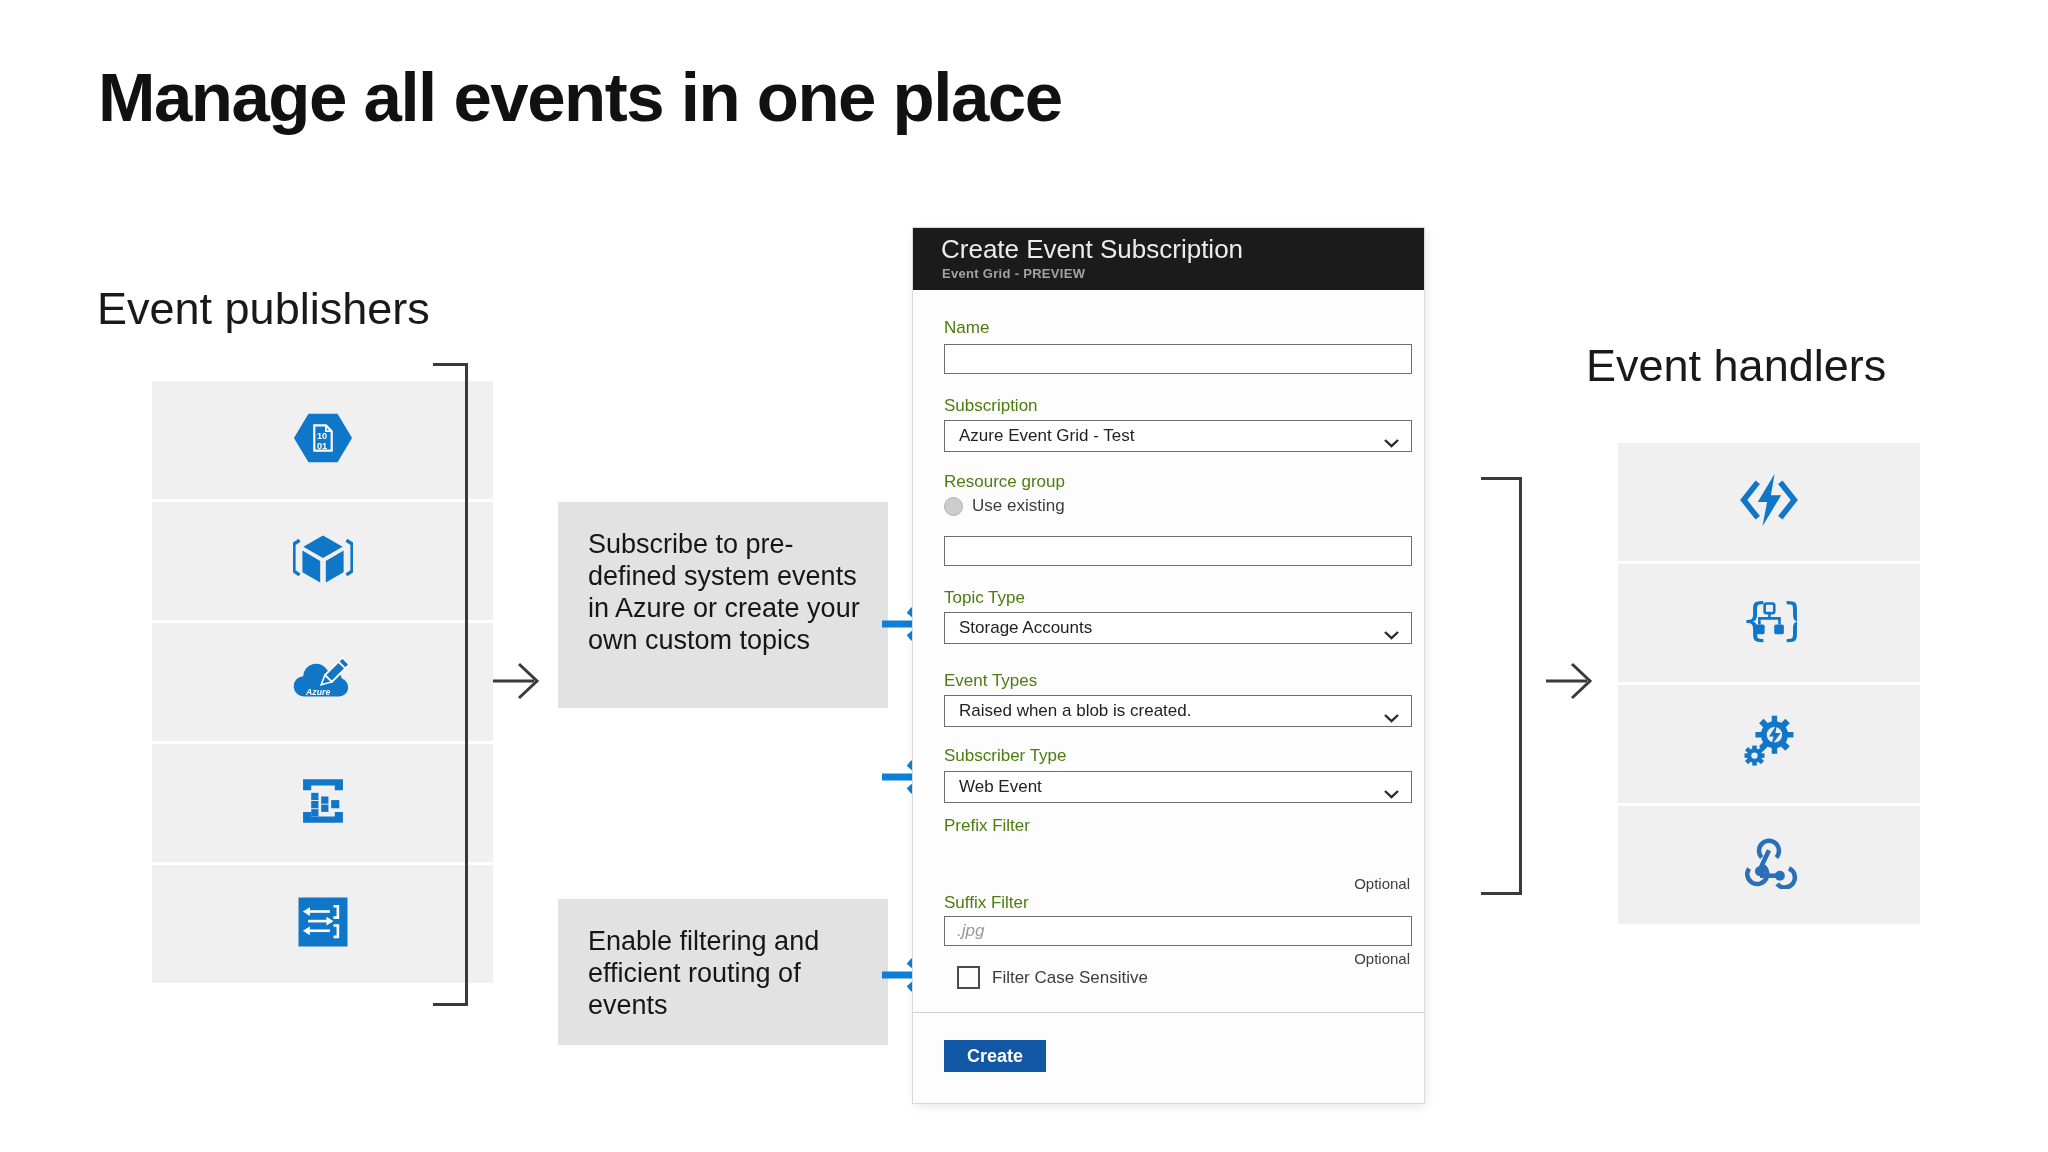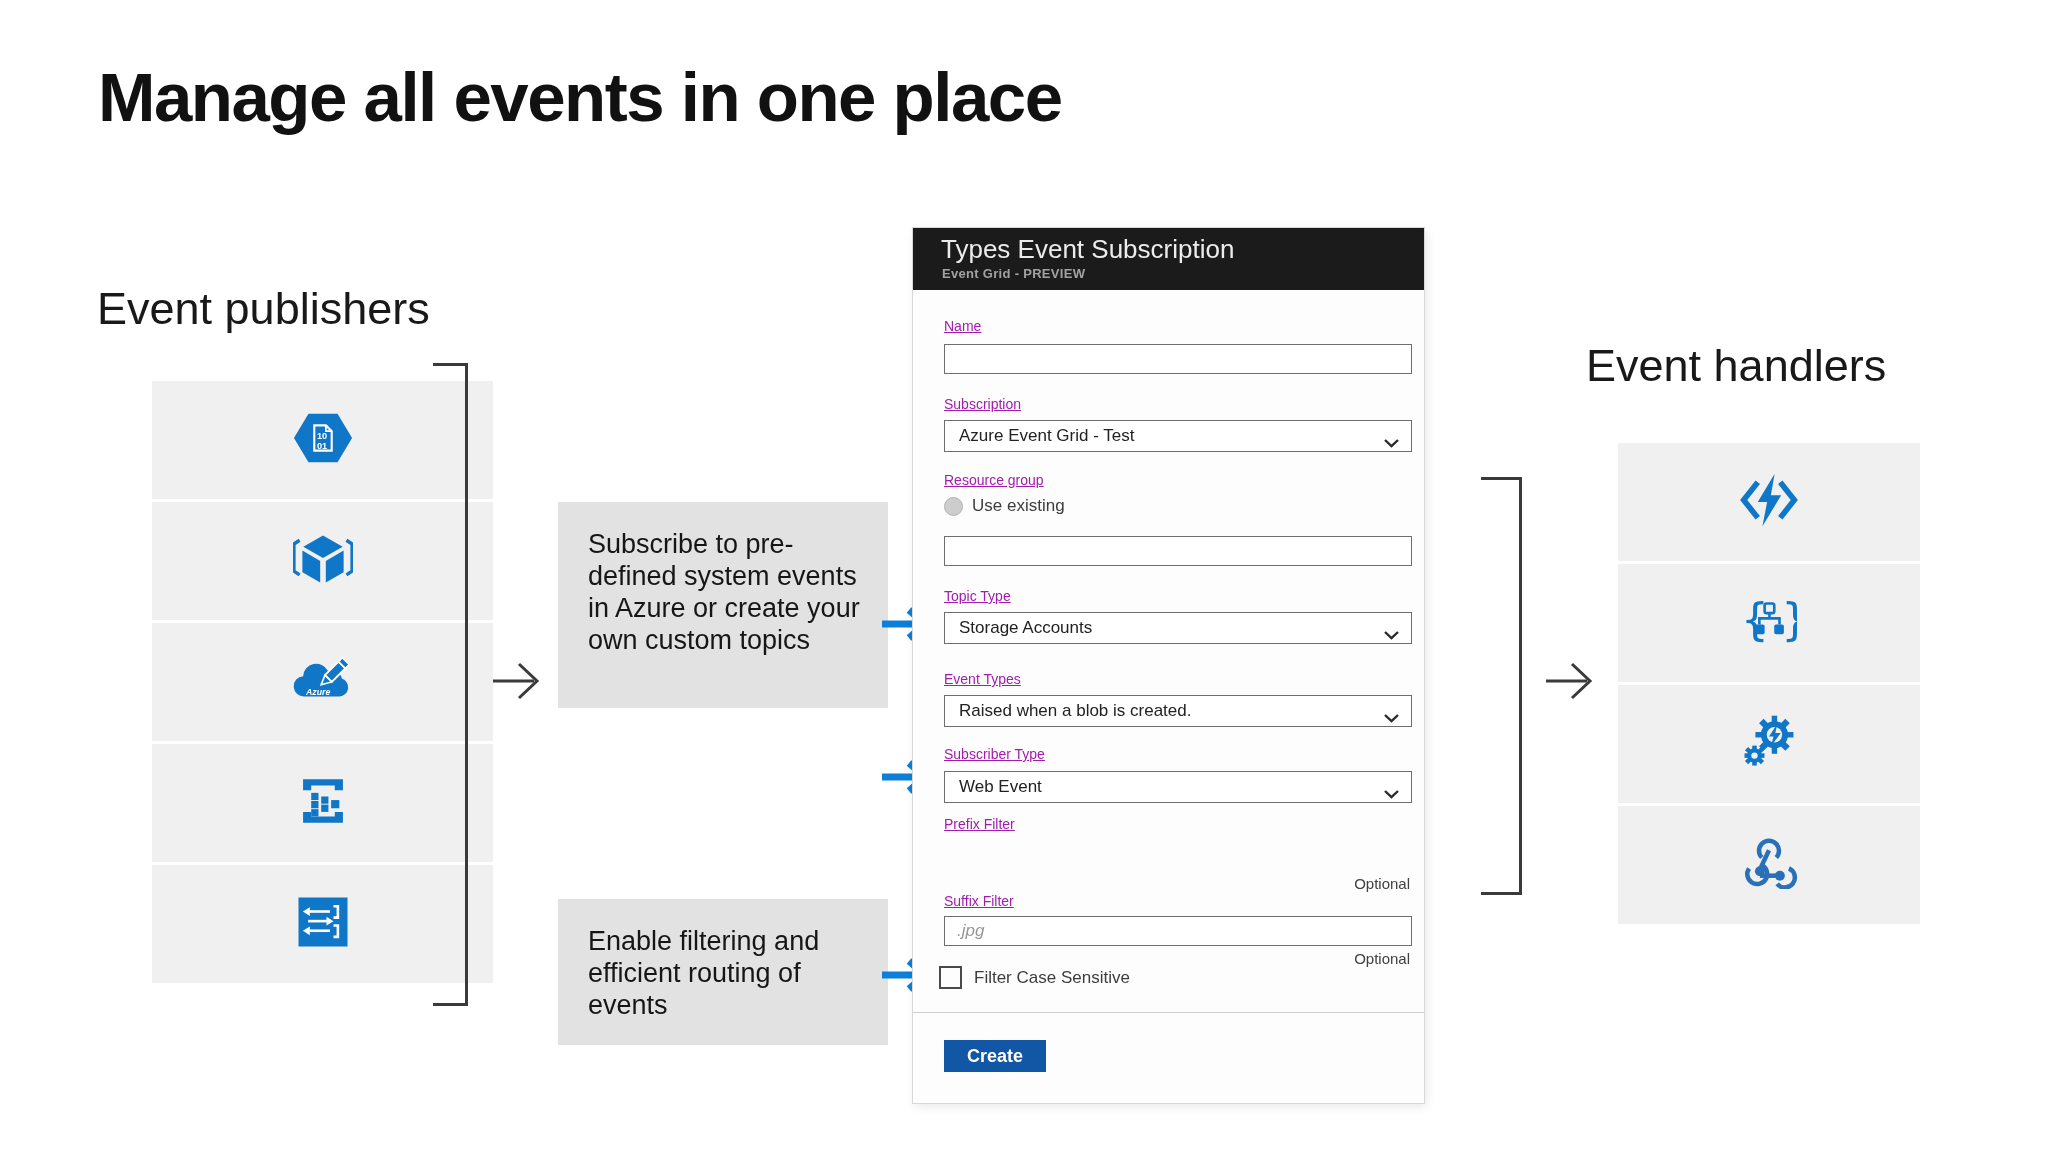--- a/index.html
+++ b/index.html
@@ -37,35 +37,35 @@
   .desc-2{top:716px;height:146px;}
   .desc-3{top:899px;height:146px;}
 
   
   .dialog{left:913px;top:228px;width:511px;height:875px;background:#fdfdfd;
           box-shadow:0 0 0 1px #d8d8d8,2px 3px 10px rgba(0,0,0,0.10);}
   .dialog-header{position:absolute;top:0;left:0;right:0;height:62px;background:#1b1b1b;}
   .dialog-title{position:absolute;left:28px;top:6px;font-size:26px;color:#ececec;}
   .dialog-subtitle{position:absolute;left:29px;top:38px;font-size:13px;font-weight:700;
                    color:#a2a2a2;letter-spacing:.3px;}
-  .fld-label{position:absolute;left:31px;font-size:14px;color:#a21caf;text-decoration:underline;}
+  .fld-label{position:absolute;left:31px;font-size:17px;color:#4d7c0f;}
   .fld-input{position:absolute;left:31px;width:468px;height:30px;box-sizing:border-box;
              border:1px solid #6e6e6e;background:#fff;font-size:17px;padding:0 12px;
              font-family:"Liberation Sans","DejaVu Sans",sans-serif;color:#222;}
   .fld-input::placeholder{color:#979797;font-style:italic;}
   .fld-select{position:absolute;left:31px;width:468px;height:32px;box-sizing:border-box;
               border:1px solid #6e6e6e;background:#fff;font-size:17px;color:#222;
               display:flex;align-items:center;padding-left:14px;cursor:pointer;}
   .chev{position:absolute;right:12px;top:12px;}
   .radio-row{position:absolute;left:31px;display:flex;align-items:center;}
   .radio-circle{width:17px;height:17px;border-radius:50%;background:#cdcdcd;
                 border:1px solid #b2b2b2;margin-right:9px;}
   .radio-label{font-size:17px;color:#3d3d3d;}
   .optional{position:absolute;right:14px;font-size:15px;color:#404040;}
-  .check-row{position:absolute;left:26px;display:flex;align-items:center;}
+  .check-row{position:absolute;left:44px;display:flex;align-items:center;}
   .checkbox{width:23px;height:23px;border:2px solid #4a4a4a;background:#fdfdfd;
             box-sizing:border-box;margin-right:12px;}
   .check-label{font-size:17px;color:#3d3d3d;}
   .divider{position:absolute;left:0;right:0;height:1px;background:#cfcfcf;}
   .create-btn{position:absolute;left:31px;width:102px;height:32px;background:#1157a5;
               border:none;color:#fff;font-weight:700;font-size:18px;cursor:pointer;
               font-family:"Liberation Sans","DejaVu Sans",sans-serif;}
 </style>
 </head>
 <body>
@@ -176,21 +176,21 @@
   </span>
   <span class="abs blue-arrow ba3">
     <svg width="56" height="40" viewBox="0 0 56 40">
       <path d="M2 20 H38" stroke="#0D7FD8" stroke-width="7" fill="none"></path>
       <path d="M29 6 L45 20 L29 34" stroke="#0D7FD8" stroke-width="7" fill="none"></path>
     </svg>
   </span>
 
   <div class="abs dialog">
     <div class="dialog-header">
-      <div class="dialog-title">Types Event Subscription</div>
+      <div class="dialog-title">Create Event Subscription</div>
       <div class="dialog-subtitle">Event Grid - PREVIEW</div>
     </div>
 
     <div class="fld-label" style="top:90px">Name</div>
     <input class="fld-input" style="top: 116px;">
 
     <div class="fld-label" style="top:168px">Subscription</div>
     <div class="fld-select" style="top:192px">
       <span>Azure Event Grid - Test</span>
       <span class="chev">

